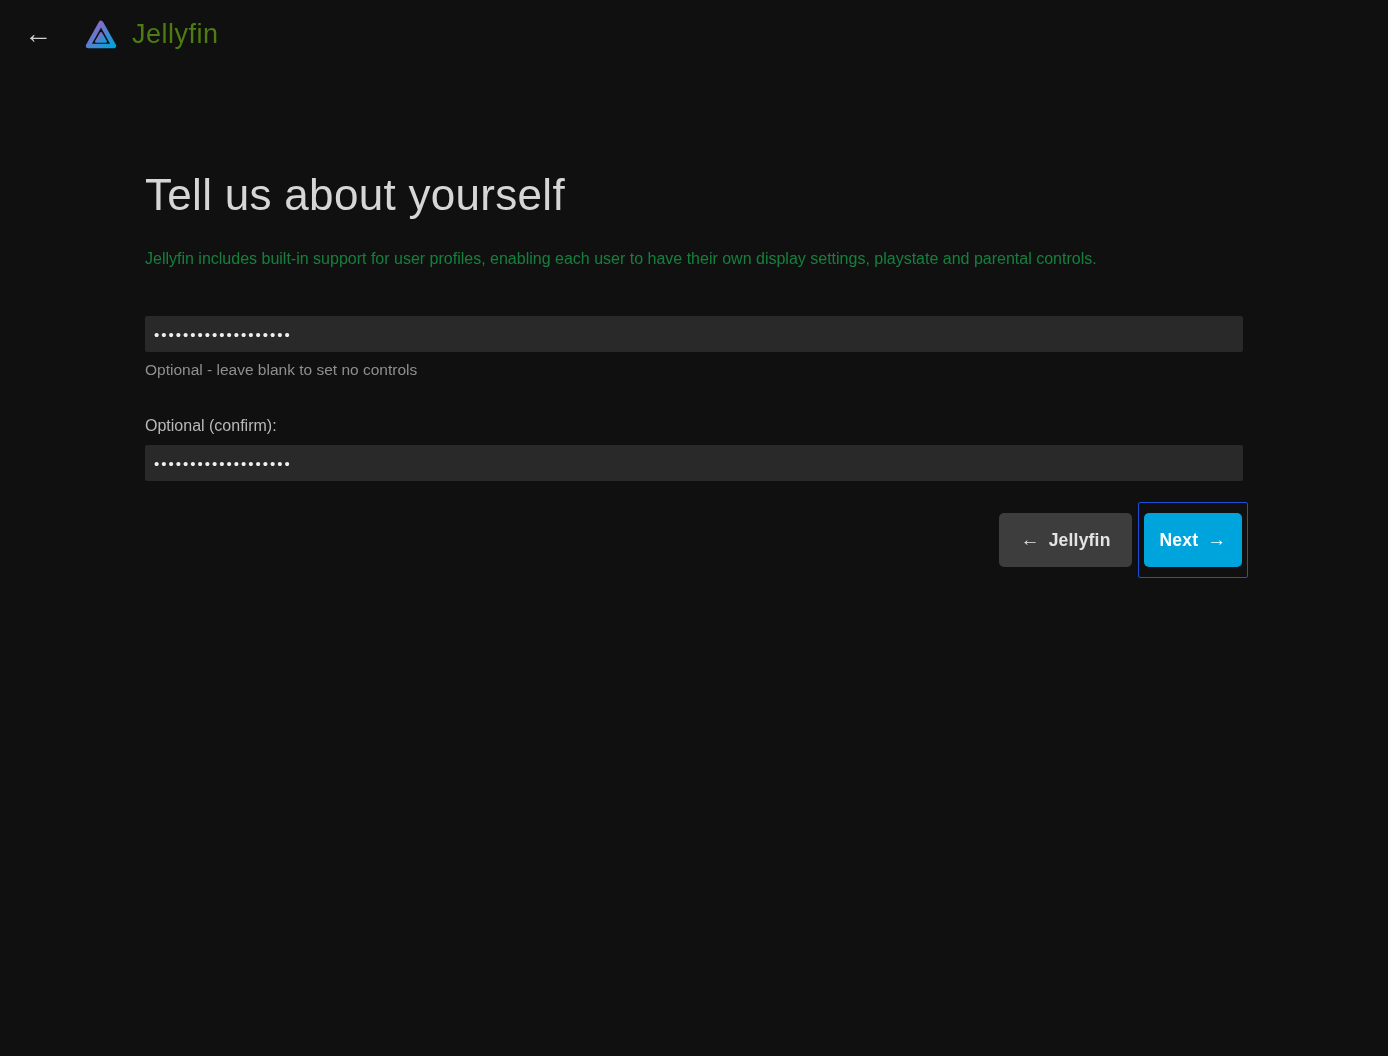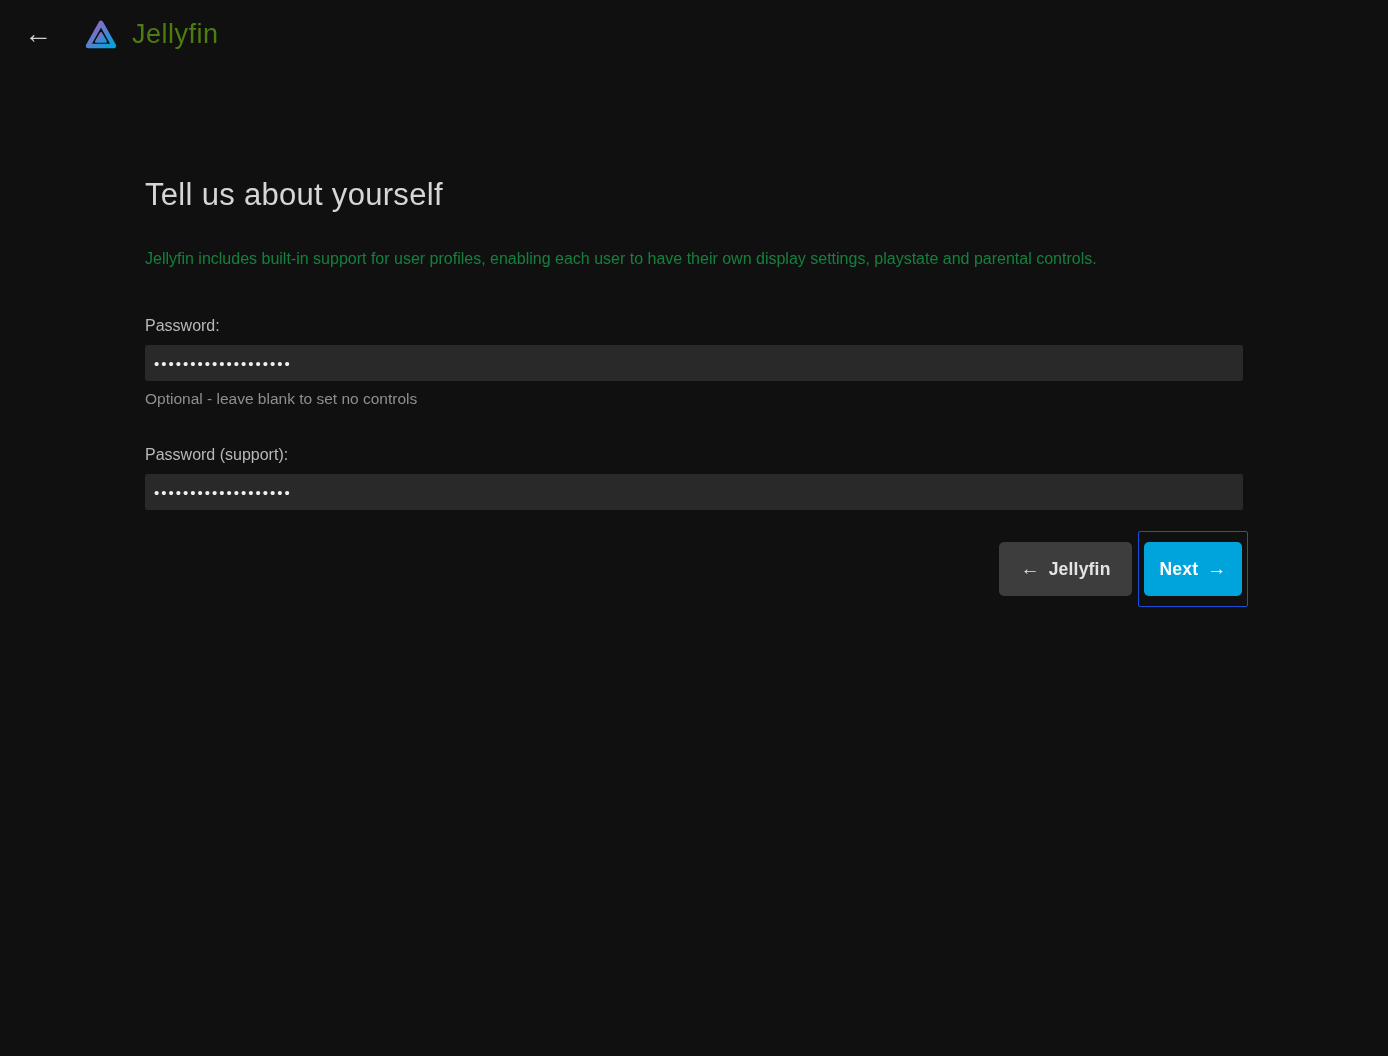--- a/index.html
+++ b/index.html
@@ -42,21 +42,21 @@
     letter-spacing: 0.5px;
   }
 
   
   .content {
     width: 1098px;
     margin: 0 auto;
   }
   .page-title {
     margin-top: 108px;
-    font-size: 31px;
+    font-size: 44px;
     font-weight: 500;
     line-height: 38px;
     color: #d6d6d6;
     letter-spacing: 0.3px;
   }
   .page-desc {
     margin-top: 35px;
     font-size: 16px;
     line-height: 19px;
     color: #15803d;
@@ -160,27 +160,26 @@
   </div>
 </header>
 
 <main class="content">
   <h1 class="page-title">Tell us about yourself</h1>
   <p class="page-desc">Jellyfin includes built-in support for user profiles, enabling each user to have their own display settings, playstate and parental controls.</p>
 
   <form class="form">
 
     <div class="form-group">
-      <label class="field-label">Password:</label>
       <input class="text-input masked" type="text" value="•••••••••••••••••••" style="">
       <div class="field-help">Optional - leave blank to set no controls</div>
     </div>
 
     <div class="form-group">
-      <label class="field-label">Password (support):</label>
+      <label class="field-label">Optional (confirm):</label>
       <input class="text-input masked" type="text" value="•••••••••••••••••••" style="">
     </div>
 
     <div class="button-row">
       <button type="button" class="btn btn-previous">
         <span class="arrow">←</span>
         <span>Jellyfin</span>
       </button>
       <span class="highlight-box">
         <button type="button" class="btn btn-next">

